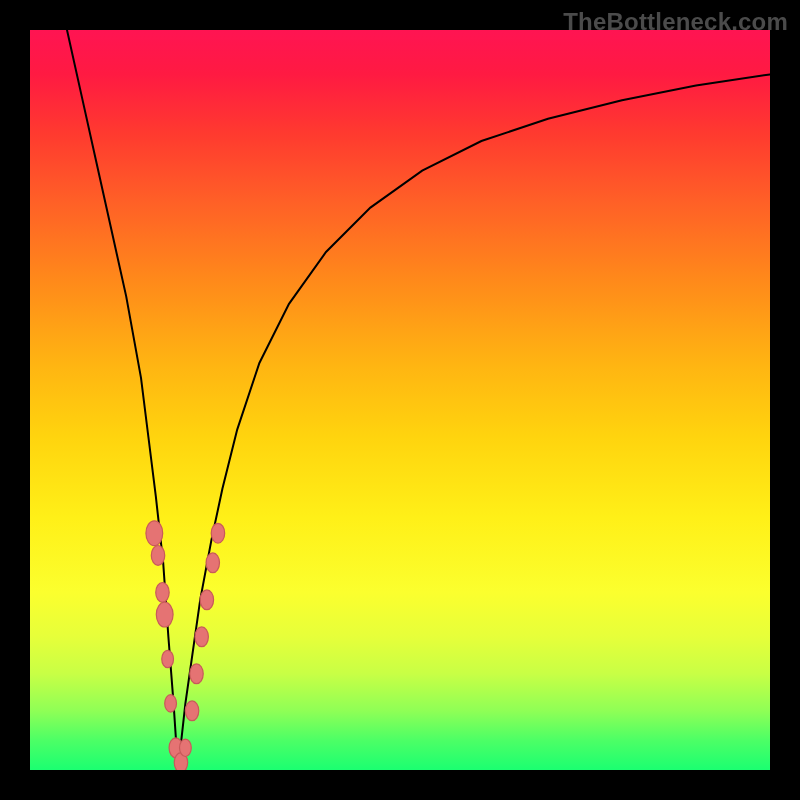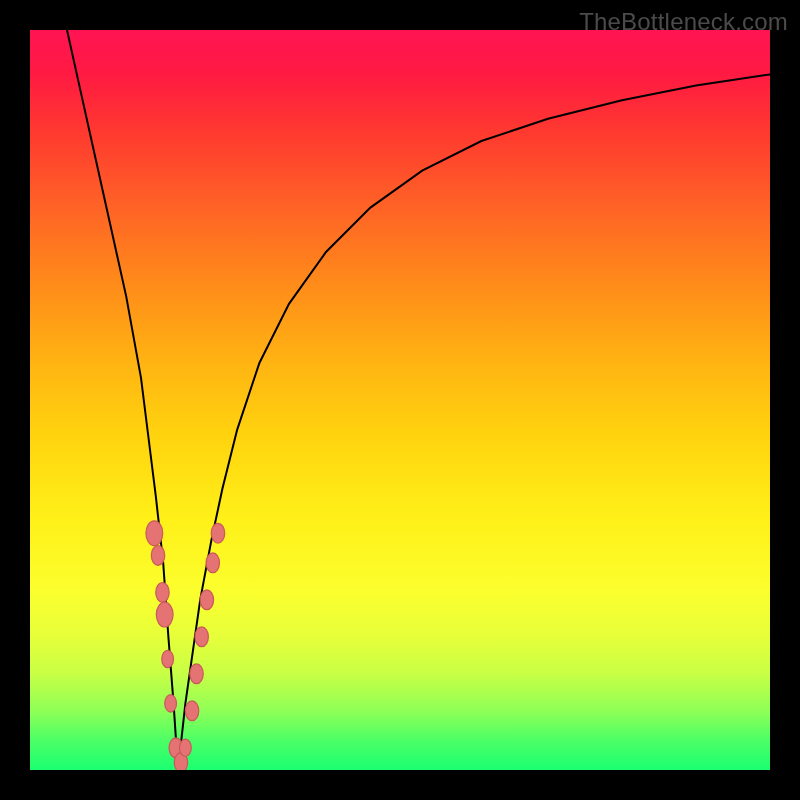--- a/index.html
+++ b/index.html
@@ -44,21 +44,21 @@
       #1bff71 100%
     );
     overflow: hidden;
   }
   .watermark {
     position: absolute;
     top: 8px;
     right: 12px;
     color: #4b4b4b;
     font-size: 24px;
-    font-weight: 400;
+    font-weight: 700;
     letter-spacing: 0.2px;
     user-select: none;
     margin-left: 8px;
   }
   svg.overlay {
     position: absolute;
     left: 0;
     top: 0;
     width: 740px;
     height: 740px;

